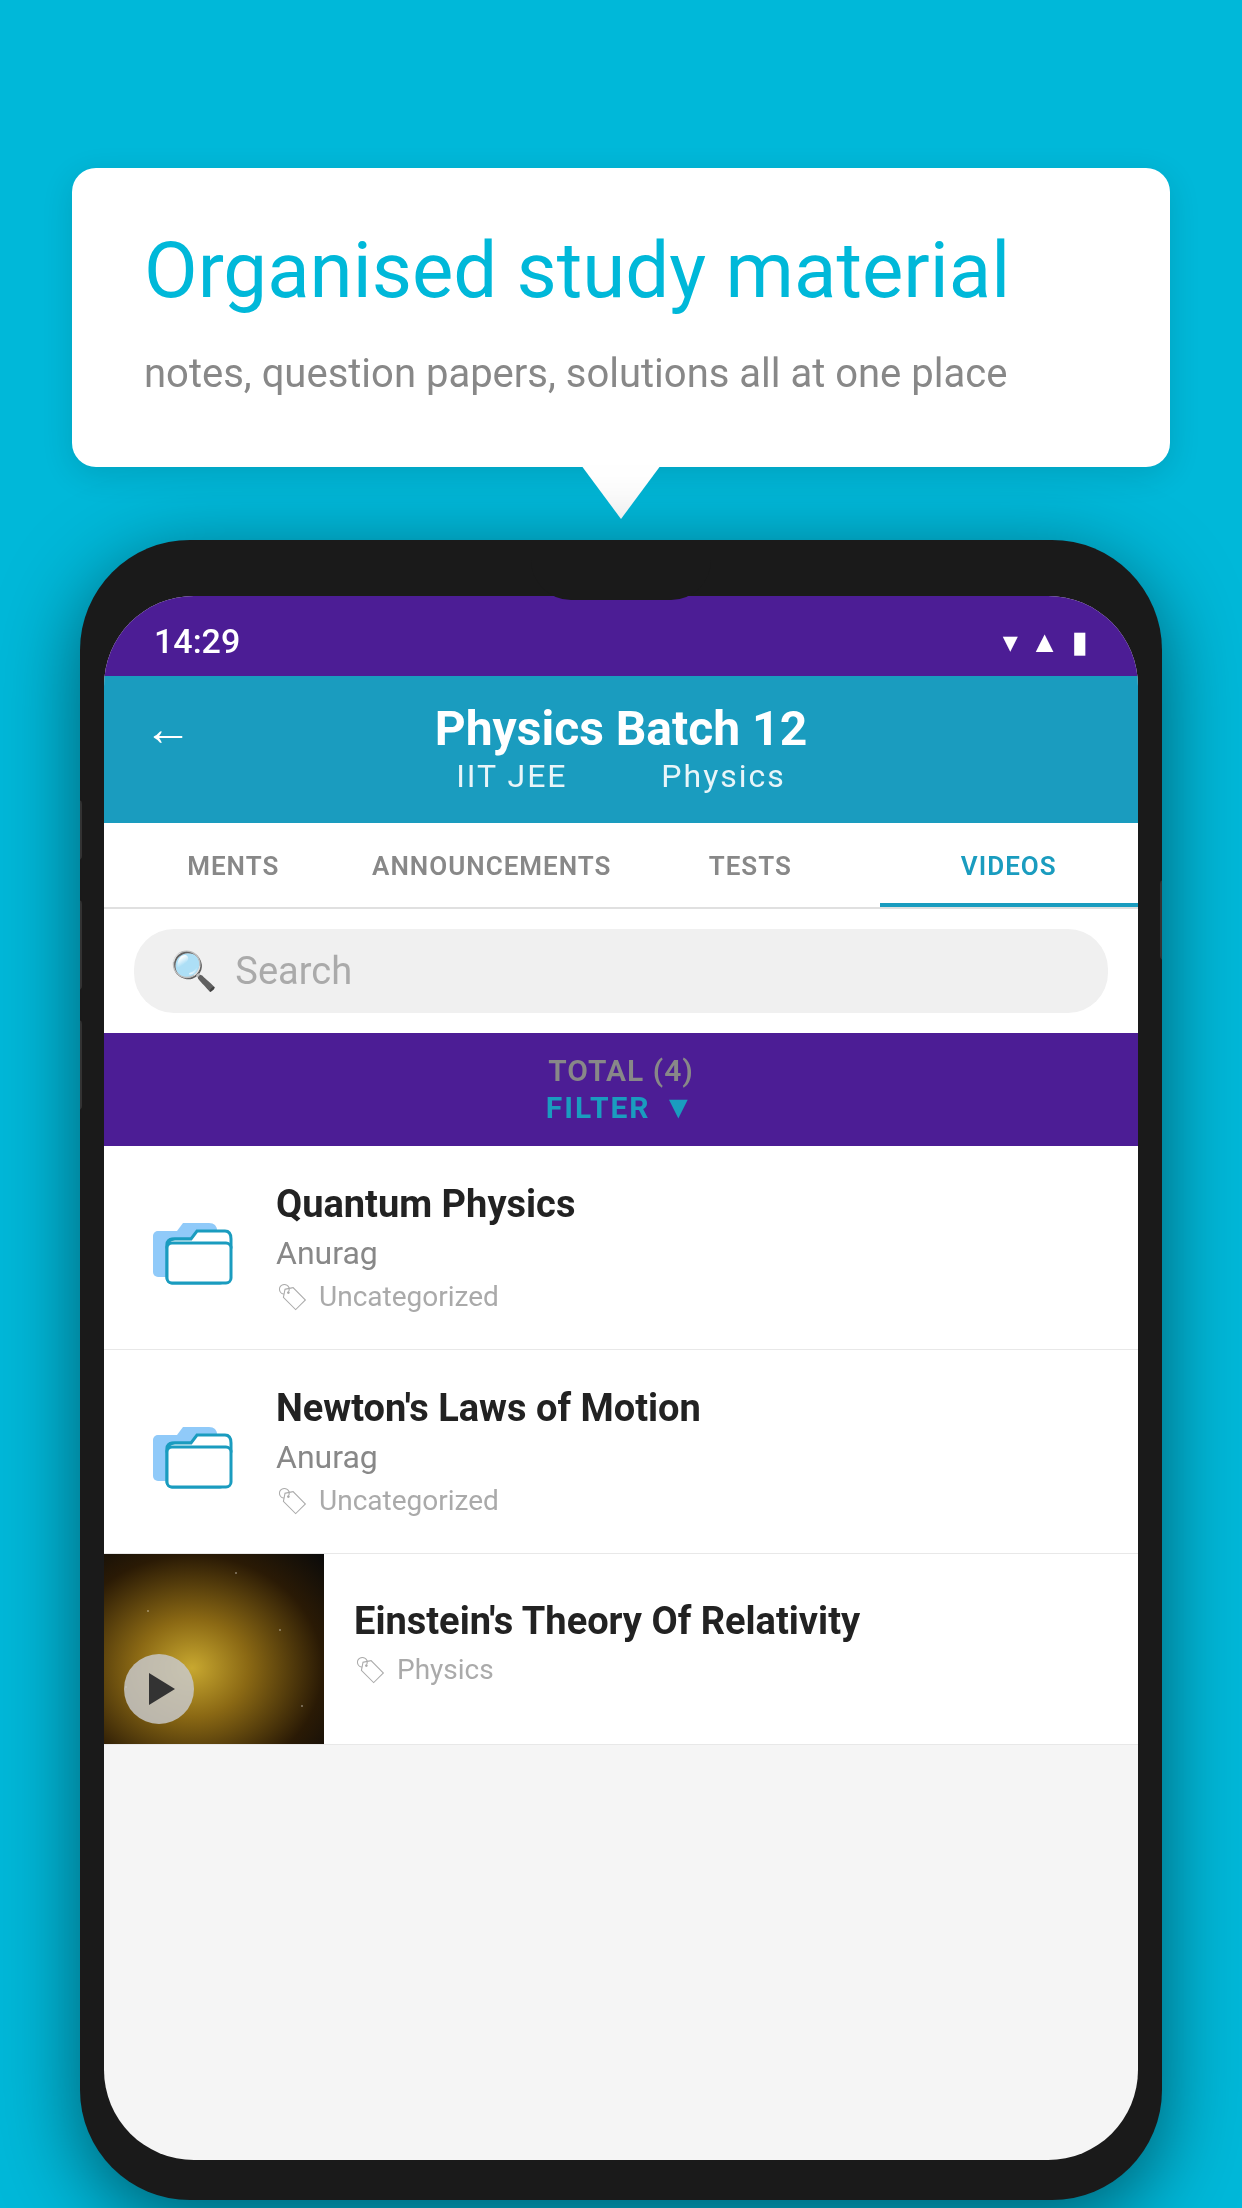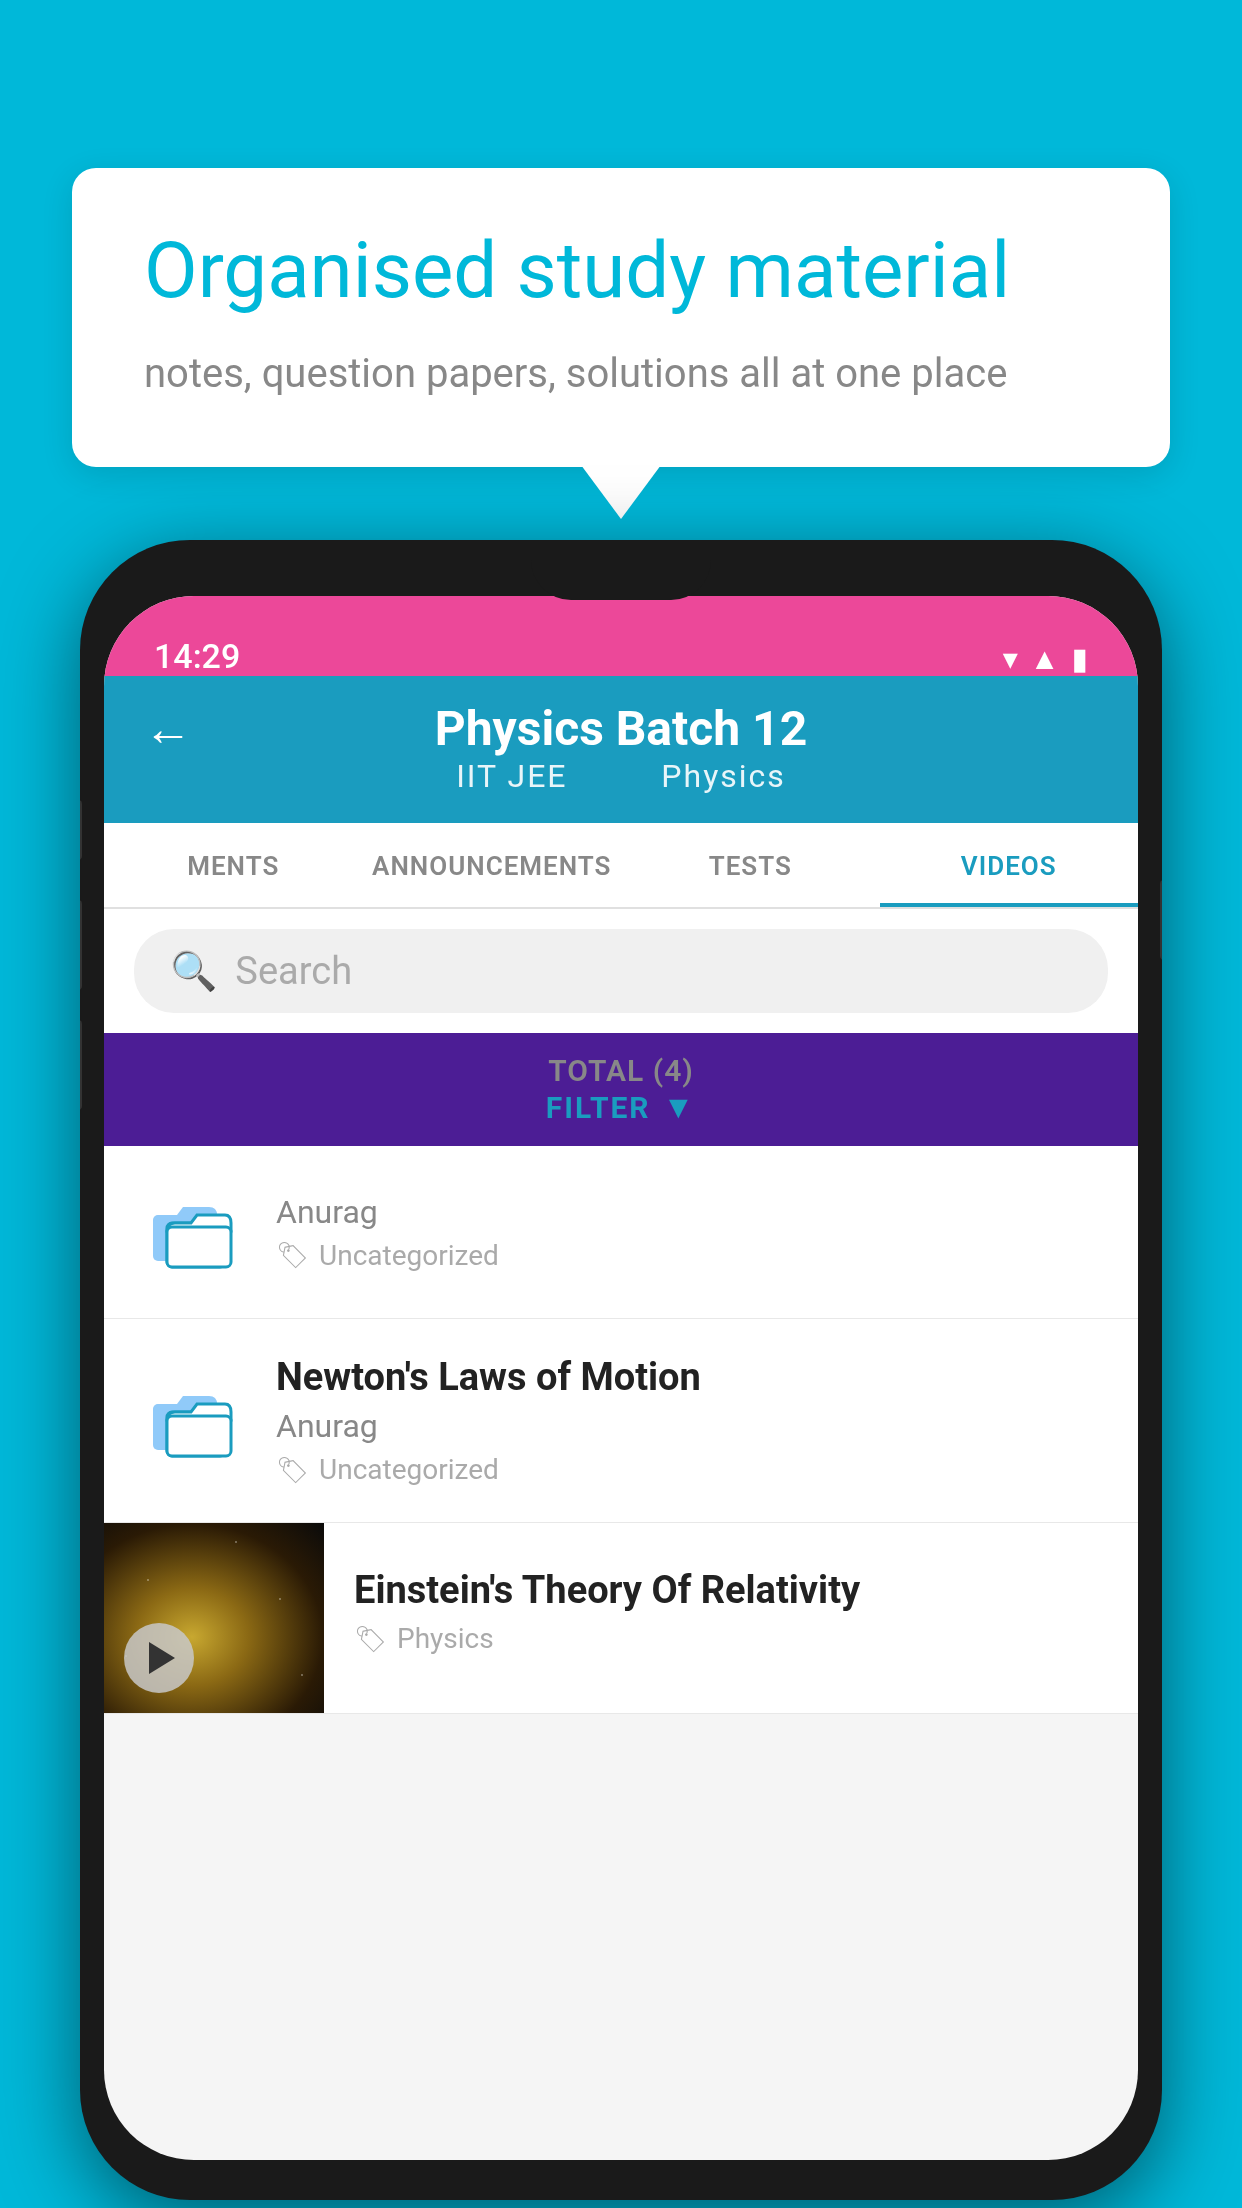--- a/index.html
+++ b/index.html
@@ -86,24 +86,24 @@
       transform: translateX(-50%);
       width: 180px;
       height: 60px;
       background: #1a1a1a;
       border-radius: 0 0 40px 40px;
       z-index: 100;
     }
 
     
     .status-bar {
-      background: #ec4899;
+      background: #4c1d95;
       height: 80px;
       display: flex;
-      align-items: flex-end;
+      align-items: center;
       justify-content: space-between;
       padding: 0 50px;
       padding-top: 10px;
     }
 
     .status-time {
       color: white;
       font-size: 34px;
       font-weight: 500;
     }
@@ -495,20 +495,21 @@
 
             <rect x="4" y="28" width="56" height="46" rx="5" fill="#90CAF9"></rect>
             <path d="M4 36 Q4 28 12 28 L28 28 L34 20 L60 20 Q68 20 68 28 L68 36 Z" fill="#90CAF9"></path>
 
             <rect x="18" y="36" width="58" height="44" rx="5" fill="white" stroke="#1a9cbf" stroke-width="3"></rect>
             <path d="M18 44 Q18 36 26 36 L42 36 L48 28 L76 28 Q82 28 82 36 L82 44 Z" fill="white" stroke="#1a9cbf" stroke-width="3"></path>
             <rect x="18" y="40" width="64" height="40" rx="5" fill="white" stroke="#1a9cbf" stroke-width="3"></rect>
           </svg>
         </div>
         <div class="video-info">
+          <div class="video-title">Quantum Physics</div>
           <div class="video-author">Anurag</div>
           <div class="video-tag">
             <span class="tag-icon">🏷</span>
             <span>Uncategorized</span>
           </div>
         </div>
       </div>
 
       <div class="video-item">
         <div class="video-icon folder-icon-wrap">

